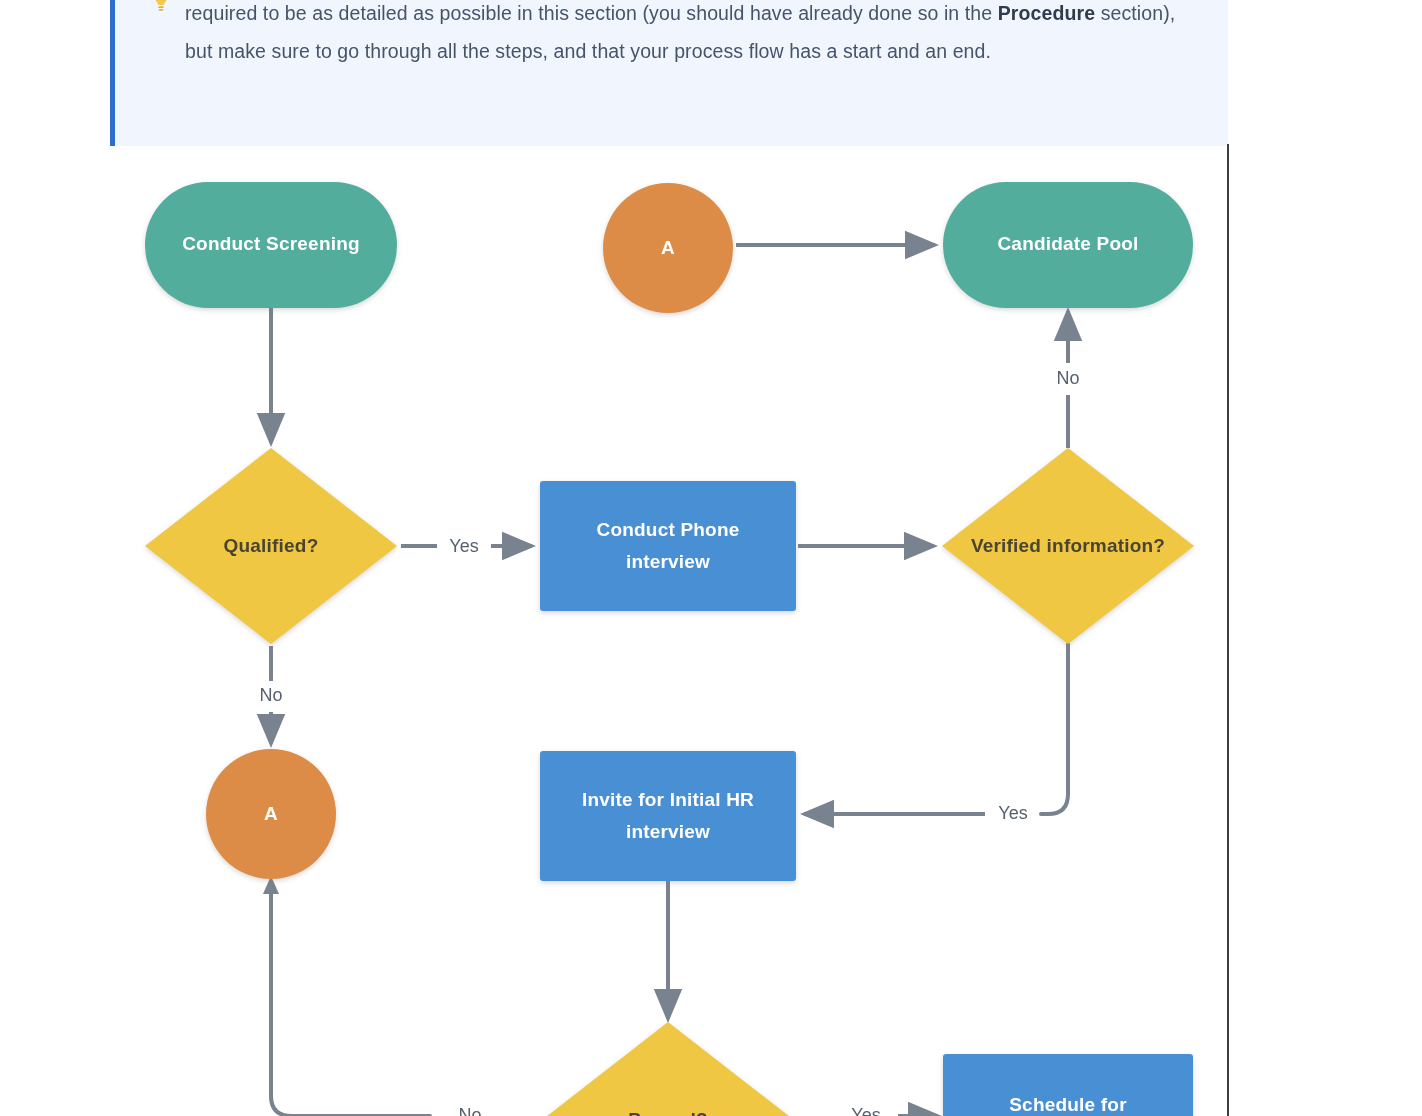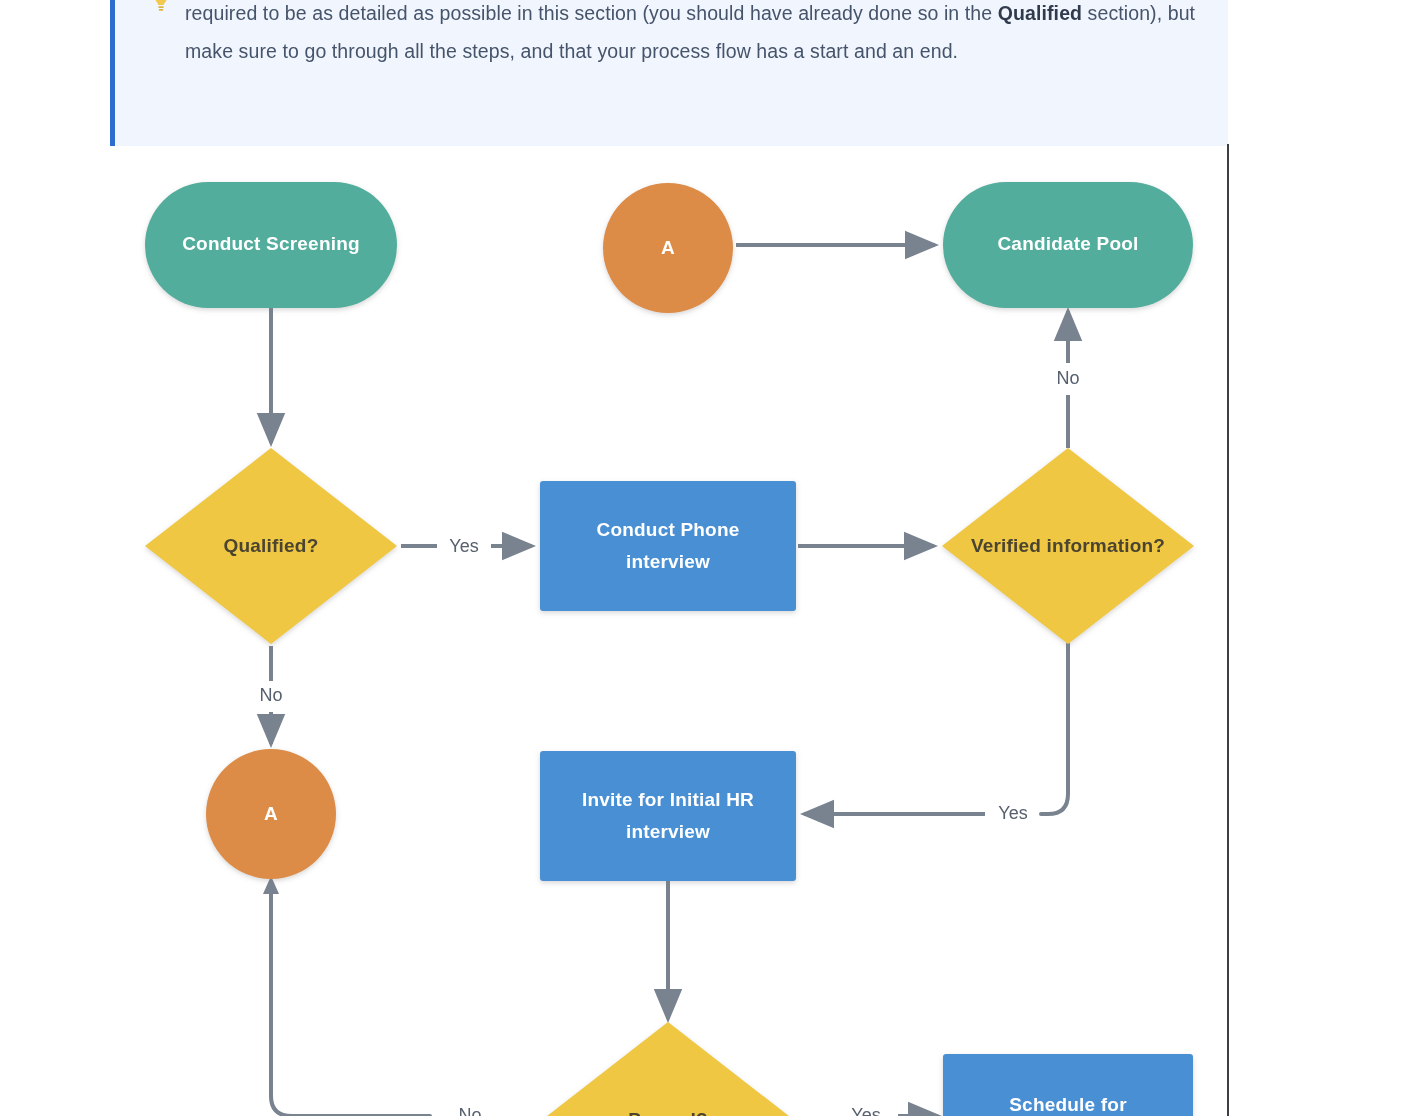--- a/index.html
+++ b/index.html
@@ -91,21 +91,21 @@
 </head>
 <body>
 
 <div id="callout">
   <div id="callout-inner">
     <svg id="bulb" viewBox="0 0 16 22">
       <path d="M8 0.6C4.6 0.6 2.2 3 2.2 6.1c0 2 0.9 3.3 1.9 4.5 0.7 0.9 1.1 1.5 1.2 2.4h5.4c0.1-0.9 0.5-1.5 1.2-2.4 1-1.2 1.9-2.5 1.9-4.5C13.8 3 11.4 0.6 8 0.6z" fill="#F2C94C"></path>
       <rect x="5.2" y="14.2" width="5.6" height="1.8" rx="0.9" fill="#E0B43C"></rect>
       <rect x="5.7" y="17.0" width="4.6" height="1.7" rx="0.85" fill="#E0B43C"></rect>
     </svg>
-    <p id="callout-text">Create a process flow or process map so you have a visual representation of how the process should go. You’re not required to be as detailed as possible in this section (you should have already done so in the <b>Qualified</b> section), but make sure to go through all the steps, and that your process flow has a start and an end.</p>
+    <p id="callout-text">Create a process flow or process map so you have a visual representation of how the process should go. You’re not required to be as detailed as possible in this section (you should have already done so in the <b>Procedure</b> section), but make sure to go through all the steps, and that your process flow has a start and an end.</p>
   </div>
 </div>
 
 <div id="page-divider"></div>
 
 <div id="flow">
 <svg width="1227" height="970" viewBox="0 0 1227 970" xmlns="http://www.w3.org/2000/svg">
   <defs>
     <marker id="arrowhead" markerWidth="9" markerHeight="8" refX="7.6" refY="4" orient="auto" markerUnits="strokeWidth">
       <path d="M0,0.4 L8.6,4 L0,7.6 z" fill="#78838F"></path>

